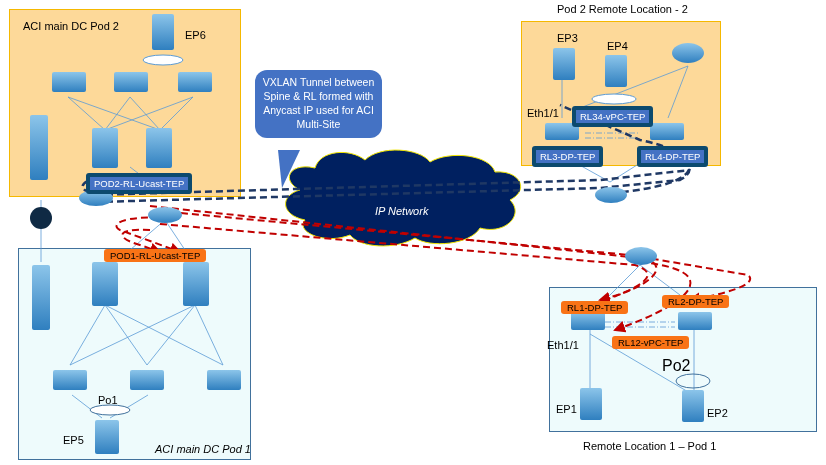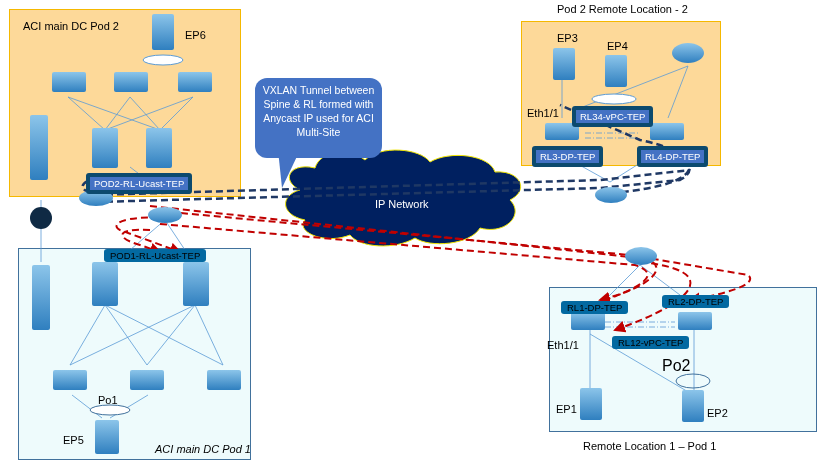--- a/index.html
+++ b/index.html
@@ -2,21 +2,21 @@
 <html><head>
 <meta charset="utf-8">
 <style>
   html,body{margin:0;padding:0;background:#ffffff;}
   body{width:826px;height:465px;position:relative;overflow:hidden;font-family:"Liberation Sans",sans-serif;}
   .abs{position:absolute;}
   .pod-orange{background:#fdd999;border:1.5px solid #f5b800;box-sizing:border-box;}
   .pod-blue{background:#eefbfc;border:1.5px solid #41719c;box-sizing:border-box;}
   .lbl{font-size:11px;color:#000;white-space:nowrap;}
   .tep-blue{background:#4472c4;color:#fff;border:4px solid #0c4a6e;border-radius:3px;font-size:9.5px;padding:1px 4px;white-space:nowrap;}
-  .tep-yel{background:#0369a1;color:#000;border-radius:3px;font-size:9.5px;padding:1px 6px;white-space:nowrap;}
+  .tep-yel{background:#f97316;color:#000;border-radius:3px;font-size:9.5px;padding:1px 6px;white-space:nowrap;}
   .callout{background:#4472c4;color:#fff;border-radius:12px;font-size:10.5px;text-align:center;line-height:14px;padding:5px 4px;box-sizing:border-box;}
   .cloud-label{color:#fff;font-size:11px;}
   svg{position:absolute;left:0;top:0;}
 </style>
 </head>
 <body>
 
 <div class="abs pod-orange" style="left:9px;top:9px;width:232px;height:188px;"></div>
 <div class="abs pod-orange" style="left:521px;top:21px;width:200px;height:145px;"></div>
 <div class="abs pod-blue" style="left:18px;top:248px;width:233px;height:212px;"></div>
@@ -139,23 +139,23 @@
     <rect x="682" y="390" width="22" height="32" rx="2" fill="url(#dev)"></rect>
   </g>
 
   <path d="M278,150 L300,150 L282,188 Z" fill="#4472c4"></path>
 </svg>
 
 <div class="abs lbl" style="left:23px;top:20px;">ACI main DC Pod 2</div>
 <div class="abs lbl" style="left:185px;top:29px;">EP6</div>
 <div class="abs tep-blue" style="left:86px;top:173px;">POD2-RL-Ucast-TEP</div>
 
-<div class="abs callout" style="left:255px;top:78px;width:127px;height:80px;">VXLAN Tunnel between Spine  &amp; RL formed with Anycast IP used for ACI Multi-Site</div>
+<div class="abs callout" style="left:255px;top:70px;width:127px;height:68px;">VXLAN Tunnel between Spine  &amp; RL formed with Anycast IP used for ACI Multi-Site</div>
 
-<div class="abs cloud-label" style="left:375px;top:198px;">IP Network</div>
+<div class="abs cloud-label" style="left:375px;top:205px;font-style:italic;">IP Network</div>
 
 <div class="abs lbl" style="left:557px;top:3px;">Pod 2 Remote Location - 2</div>
 <div class="abs lbl" style="left:557px;top:32px;">EP3</div>
 <div class="abs lbl" style="left:607px;top:40px;">EP4</div>
 <div class="abs lbl" style="left:527px;top:107px;">Eth1/1</div>
 <div class="abs tep-blue" style="left:572px;top:106px;">RL34-vPC-TEP</div>
 <div class="abs tep-blue" style="left:532px;top:146px;">RL3-DP-TEP</div>
 <div class="abs tep-blue" style="left:637px;top:146px;">RL4-DP-TEP</div>
 
 <div class="abs tep-yel" style="left:104px;top:249px;">POD1-RL-Ucast-TEP</div>

